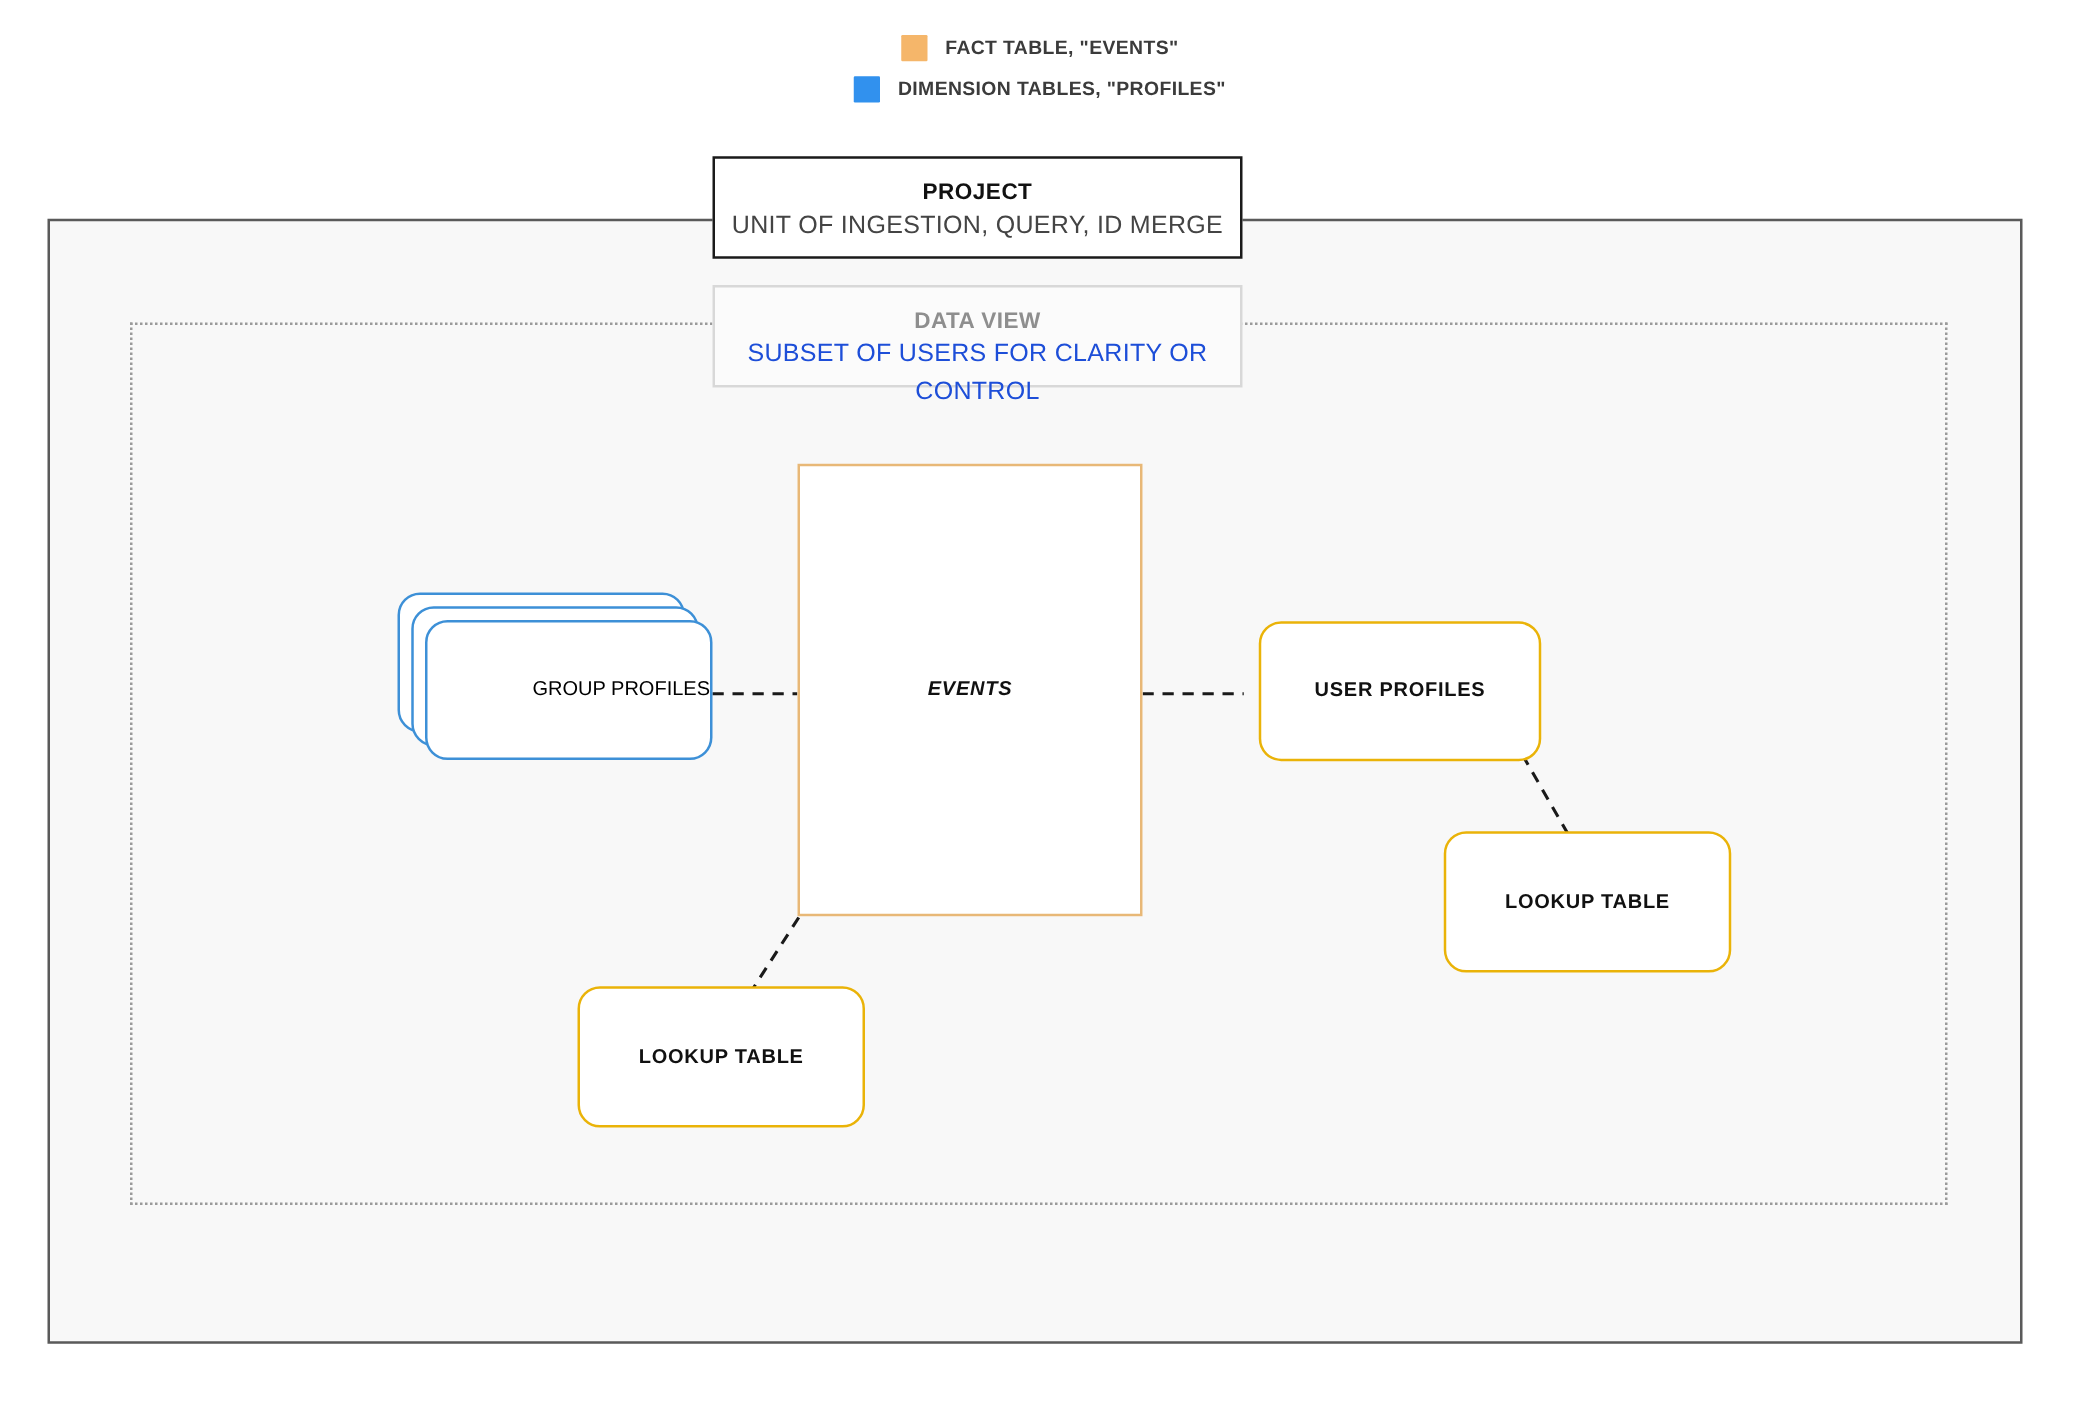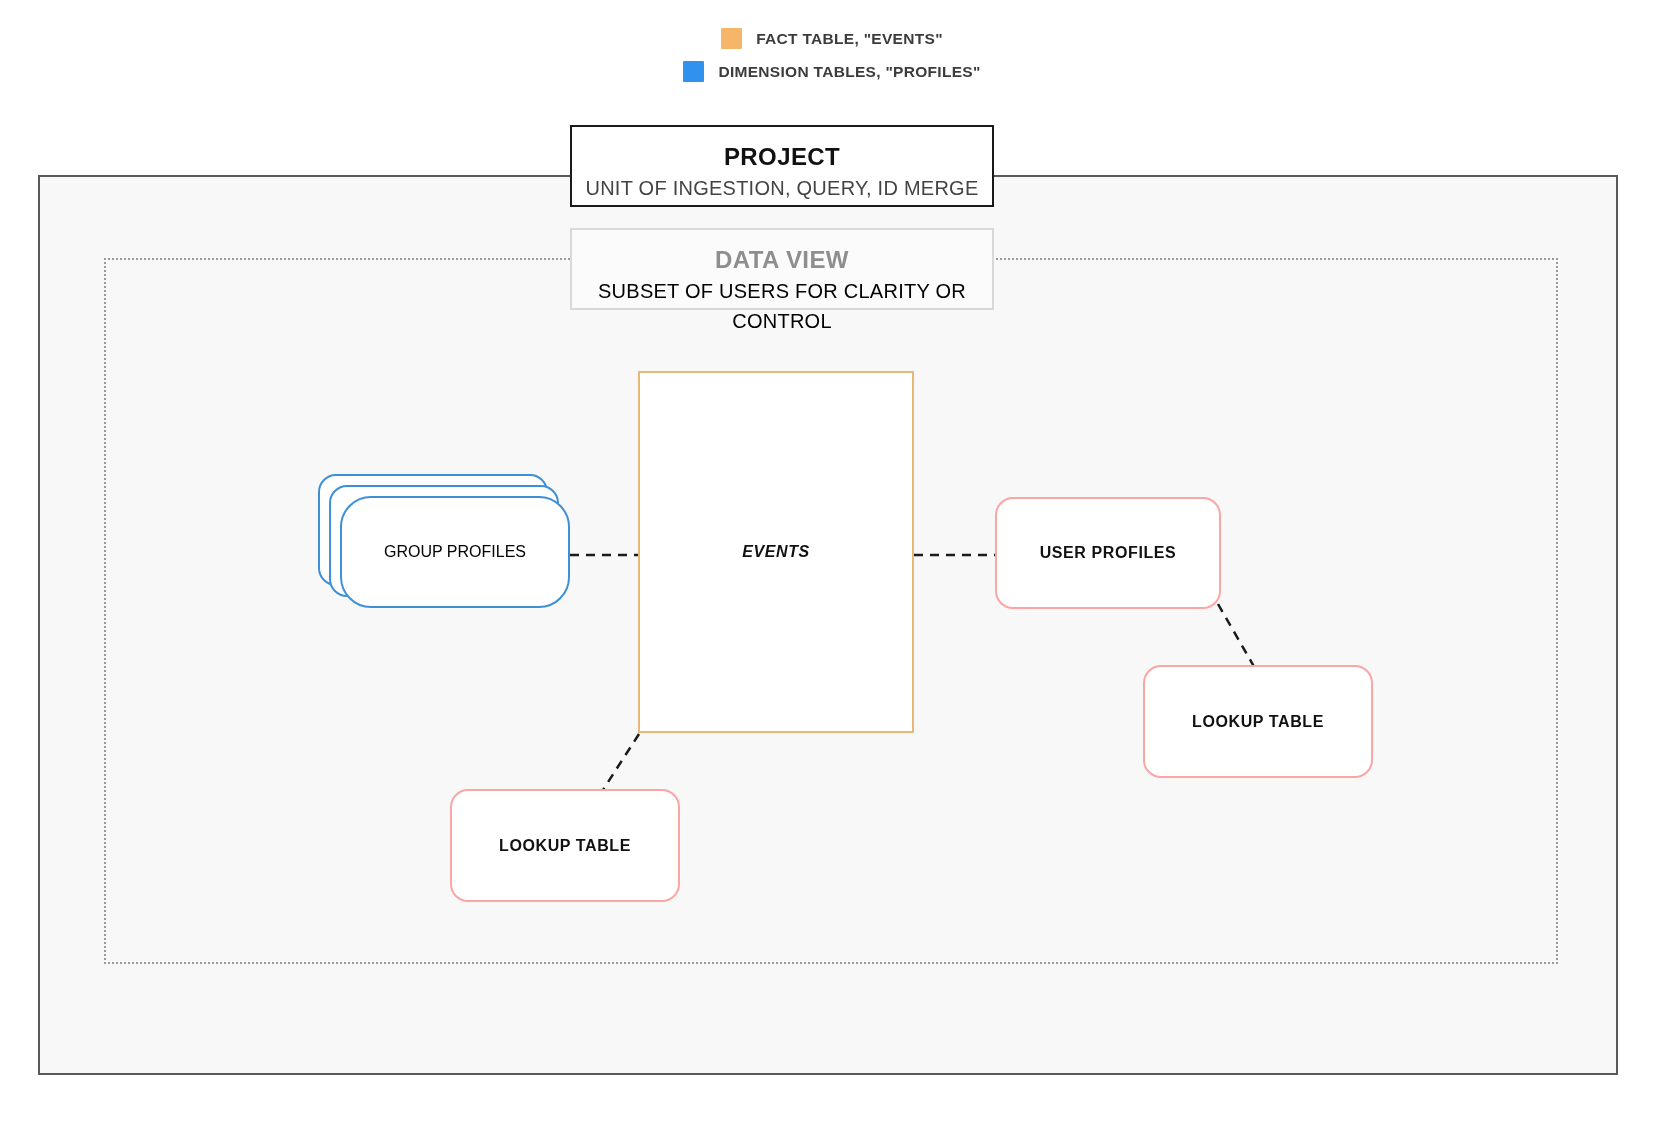--- a/index.html
+++ b/index.html
@@ -74,21 +74,21 @@
 
   
   .label-box {
     position: absolute;
     box-sizing: border-box;
     background: #ffffff;
     text-align: center;
     padding-top: 14px;
   }
   .label-box .title {
-    font-size: 24px;
+    font-size: 18px;
     font-weight: bold;
     letter-spacing: 0.4px;
     line-height: 1.35;
   }
   .label-box .subtitle {
     font-size: 20px;
     letter-spacing: 0.25px;
     line-height: 1.5;
   }
 
@@ -104,42 +104,43 @@
 
   .dataview-label {
     left: 570px;
     top: 228px;
     width: 424px;
     height: 82px;
     border: 2px solid #d8d8d8;
     background: #fbfbfb;
   }
   .dataview-label .title { color: #8e8e8e; }
-  .dataview-label .subtitle { color: #000000; }
+  .dataview-label .subtitle { color: #1d4ed8; }
 
   
   .node {
     position: absolute;
     box-sizing: border-box;
     background: #ffffff;
     display: flex;
     align-items: center;
     justify-content: center;
   }
   .node .node-label {
     font-size: 16px;
     font-weight: bold;
     letter-spacing: 0.6px;
     color: #111111;
     text-align: center;
   }
 
   .node-profile {
-    border: 2px solid #fca5a5;
+    border: 2px solid #eab308;
     border-radius: 18px;
+    margin-left: 12px;
   }
 
   .events-box {
     left: 638px;
     top: 371px;
     width: 276px;
     height: 362px;
     border: 2px solid #e8b877;
     border-radius: 0;
     font-style: italic;
@@ -161,22 +162,21 @@
     background: #ffffff;
     border: 2px solid #3d90d7;
     border-radius: 18px;
   }
   .stack .card-1 { left: 0px;  top: 0px;  }
   .stack .card-2 { left: 11px; top: 11px; }
   .stack .card-3 {
     left: 22px; top: 22px;
     display: flex;
     align-items: center;
-    justify-content: center;
-    border-radius: 31px;
+    justify-content: flex-end;
   }
 
   .user-profiles-box {
     left: 995px;
     top: 497px;
     width: 226px;
     height: 112px;
   }
   .lookup-right-box {
     left: 1143px;

